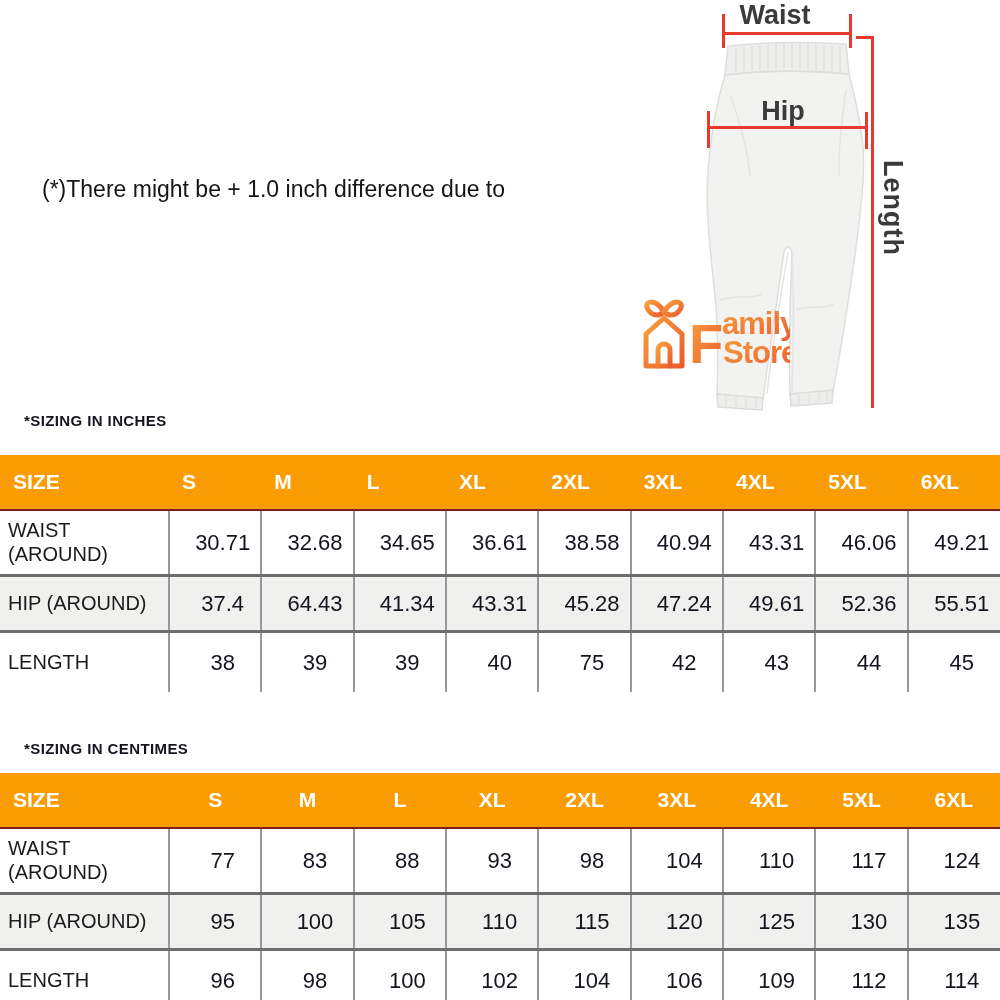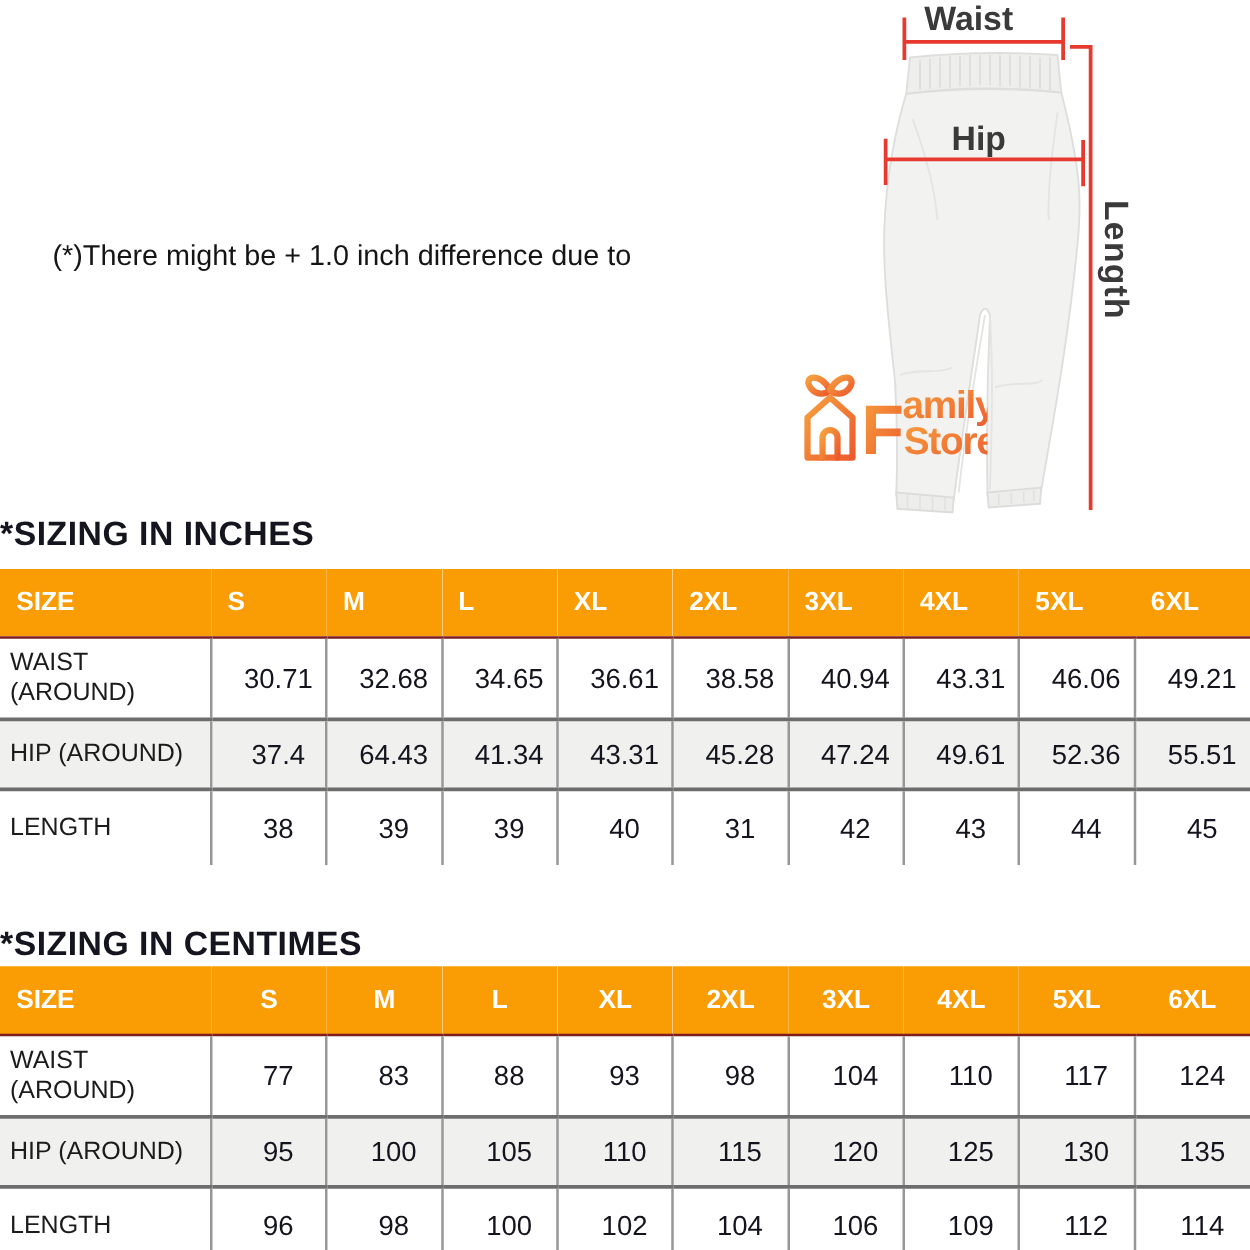--- a/index.html
+++ b/index.html
@@ -8,21 +8,21 @@
     font-family:"Liberation Sans",sans-serif;overflow:hidden;
     -webkit-font-smoothing:antialiased;
   }
   
   .title{
     position:absolute;left:38px;top:18px;
     font-size:49px;font-weight:bold;line-height:1.22;letter-spacing:-0.5px;
     color:#FA9D0F;white-space:pre-line;z-index:3;
   }
   .note{
-    position:absolute;left:42px;top:188px;
+    position:absolute;left:42px;top:173px;
     font-size:23px;line-height:1.4;color:#151515;white-space:pre-line;z-index:3;
   }
   
   .photo{position:absolute;left:620px;top:0;width:380px;height:412px;z-index:1;}
   .photo svg.pants{position:absolute;left:0;top:0;}
   .mlabel{position:absolute;font-weight:bold;color:#3a3a3a;text-align:center;z-index:4;}
   .waist-label{left:95px;top:0;width:120px;font-size:27px;}
   .hip-label{left:105px;top:96px;width:116px;font-size:27px;}
   .length-label{
     left:257px;top:160px;font-size:27px;letter-spacing:1px;
@@ -33,21 +33,21 @@
   .waist-tick-l{left:102px;top:14px;width:3px;height:34px;}
   .waist-tick-r{left:229px;top:14px;width:3px;height:34px;}
   .hip-line{left:88px;top:126px;width:160px;height:3px;}
   .hip-tick-l{left:87px;top:111px;width:3px;height:37px;}
   .hip-tick-r{left:245px;top:112px;width:3px;height:37px;}
   .length-line{left:251px;top:36px;width:3px;height:372px;}
   .length-top-tick{left:236px;top:36px;width:17px;height:3px;}
   .logo{position:absolute;left:18px;top:292px;z-index:5;}
   
   .sec-heading{
-    position:absolute;left:0;font-size:27px;font-weight:bold;
+    position:absolute;left:24px;font-size:15px;font-weight:bold;
     color:#15151f;letter-spacing:0.4px;z-index:3;
   }
   .sec-inches{top:412px;}
   .sec-cm{top:740px;}
   
   table.sizing{
     position:absolute;left:0;width:1000px;border-collapse:collapse;
     table-layout:fixed;z-index:2;
   }
   #inches-table{top:455px;}
@@ -181,21 +181,21 @@
         <td class="val">49.61</td>
         <td class="val">52.36</td>
         <td class="val">55.51</td>
       </tr>
       <tr>
         <td class="label">LENGTH</td>
         <td class="val">38</td>
         <td class="val">39</td>
         <td class="val">39</td>
         <td class="val">40</td>
-        <td class="val">31</td>
+        <td class="val">75</td>
         <td class="val">42</td>
         <td class="val">43</td>
         <td class="val">44</td>
         <td class="val">45</td>
       </tr>
     </tbody>
 </table>
 
 <div class="sec-heading sec-cm">*SIZING IN CENTIMES</div>
 <table class="sizing" id="centimes-table">

